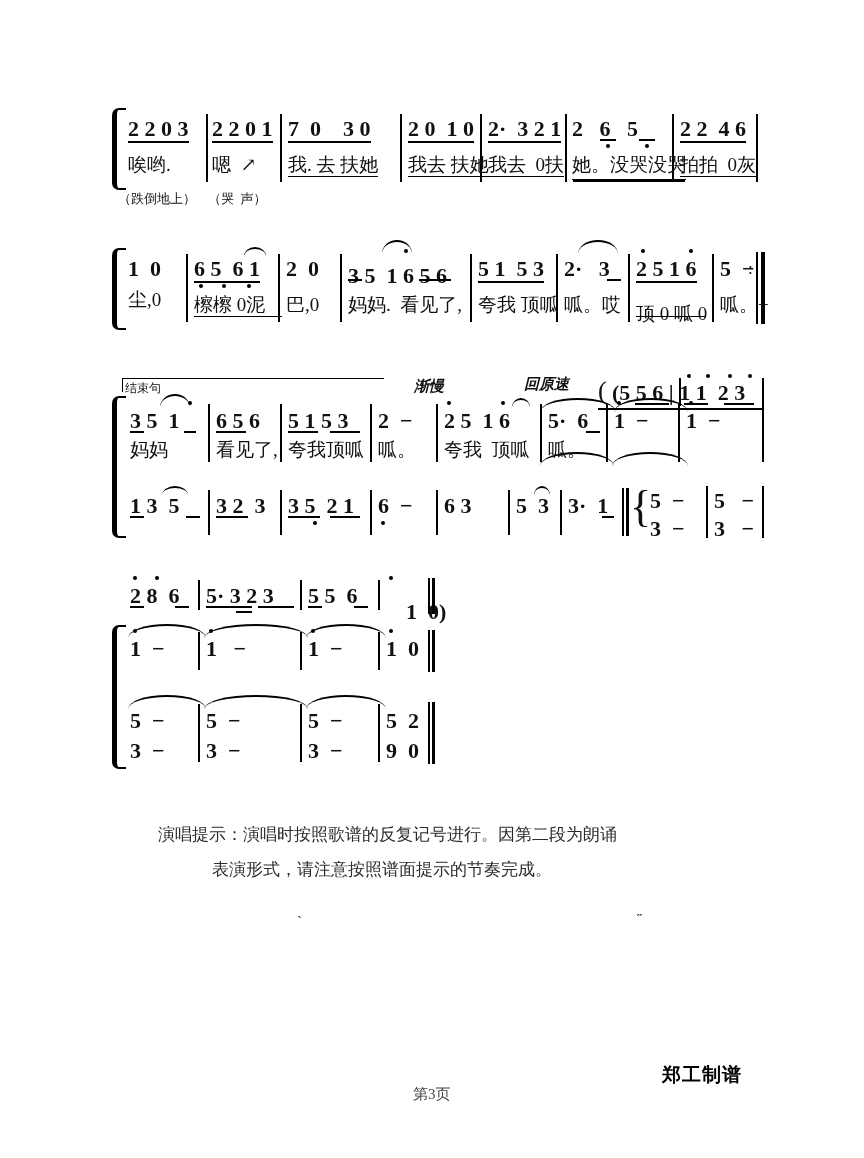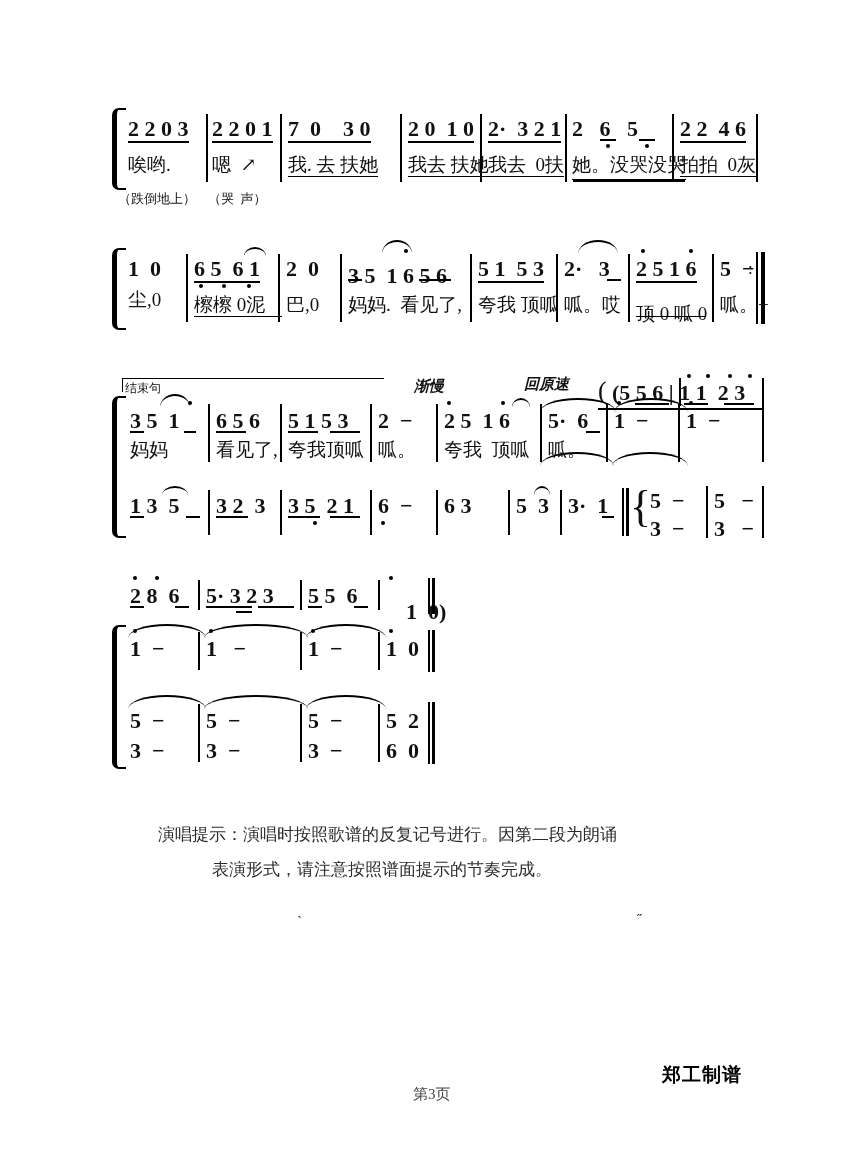--- a/index.html
+++ b/index.html
@@ -446,21 +446,21 @@
 
     <div class="note" style="left:206px; top:710px;">5  −</div>
     <div class="note" style="left:206px; top:740px;">3  −</div>
     <div class="thinbar" style="left:300px; top:704px; height:58px;"></div>
 
     <div class="note" style="left:308px; top:710px;">5  −</div>
     <div class="note" style="left:308px; top:740px;">3  −</div>
     <div class="thinbar" style="left:378px; top:704px; height:58px;"></div>
 
     <div class="note" style="left:386px; top:710px;">5  2</div>
-    <div class="note" style="left:386px; top:740px;">6  0</div>
+    <div class="note" style="left:386px; top:740px;">9  0</div>
     <div class="dblbar" style="left:428px; top:702px; height:62px;"></div>
   </div>
 
   <div class="footnote" style="left:158px; top:820px;">演唱提示：演唱时按照歌谱的反复记号进行。因第二段为朗诵</div>
   <div class="footnote" style="left:212px; top:855px;">表演形式，请注意按照谱面提示的节奏完成。</div>
 
   <div class="tiny" style="left:297px; top:906px; font-size:15px;">˴</div>
   <div class="tiny" style="left:637px; top:904px; font-size:15px;">˶</div>
 
   <div class="credit" style="left:662px; top:1062px;">郑工制谱</div>

